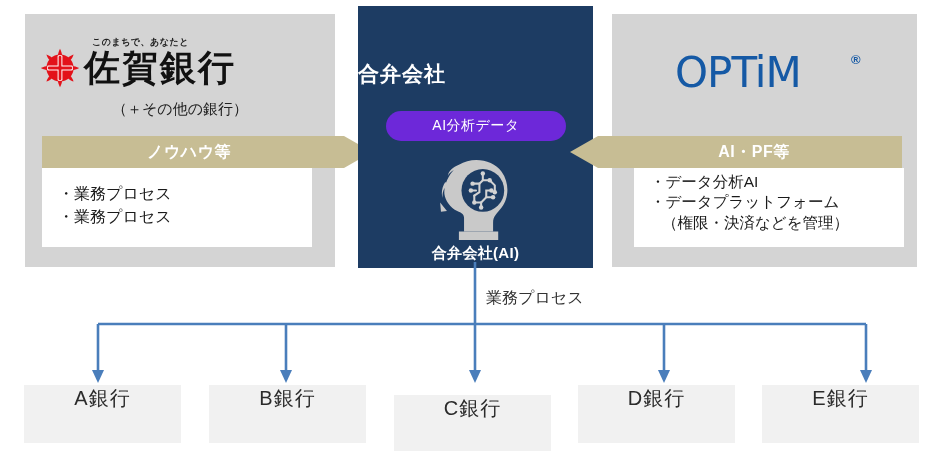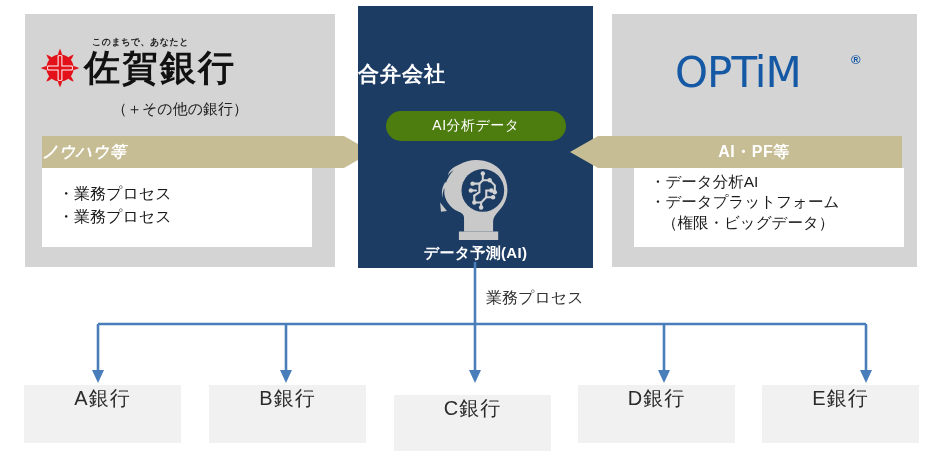--- a/index.html
+++ b/index.html
@@ -31,21 +31,21 @@
   #jv-title{
     position:absolute;left:0;top:22px;width:100%;
     text-align:left;
     color:#ffffff;
     font-size:21px;font-weight:bold;
     letter-spacing:1px;
     margin-top:32px;
   }
   #ai-pill{
     position:absolute;left:28px;top:105px;width:180px;height:30px;
-    background:#4d7c0f;
+    background:#6d28d9;
     border-radius:16px;
     color:#ffffff;
     font-size:14px;
     display:flex;align-items:center;justify-content:center;
     letter-spacing:.5px;
   }
   #head-icon{
     position:absolute;left:50%;top:152px;
     transform:translateX(-50%);
     width:86px;height:82px;
@@ -101,24 +101,24 @@
   .band{
     position:absolute;height:32px;
     background:#c7bd94;
     color:#ffffff;
     font-size:16px;font-weight:bold;
     display:flex;align-items:center;
     letter-spacing:.5px;
   }
   #band-left{
     left:42px;top:136px;width:330px;
+    justify-content:center;
     padding-right:36px;
     box-sizing:border-box;
     clip-path:polygon(0 0, calc(100% - 28px) 0, 100% 50%, calc(100% - 28px) 100%, 0 100%);
-    font-style:italic;
   }
   #band-right{
     left:570px;top:136px;width:332px;
     justify-content:center;
     padding-left:36px;
     box-sizing:border-box;
     clip-path:polygon(28px 0, 100% 0, 100% 100%, 28px 100%, 0 50%);
   }
 
   
@@ -226,38 +226,38 @@
         <circle cx="58" cy="18" r="2.6"></circle>
         <circle cx="72" cy="40" r="2.6"></circle>
         <circle cx="48" cy="52" r="2.6"></circle>
         <circle cx="70" cy="46" r="2.6"></circle>
         <circle cx="68" cy="38" r="2.6"></circle>
         <circle cx="56" cy="58" r="2.6"></circle>
         <circle cx="44" cy="38" r="2.6"></circle>
       </g>
     </svg>
 
-    <div id="ai-caption">データ予測(AI)</div>
+    <div id="ai-caption">合弁会社(AI)</div>
   </div>
 
   <div class="gray-panel" id="panel-right"></div>
 
   <div id="optim-logo">
     <span>OPTiM</span>
   </div>
   <div id="optim-reg">®</div>
 
   <div class="band" id="band-right">
     <span>AI・PF等</span>
   </div>
 
   <div class="card" id="card-right">
     <div>・データ分析AI</div>
     <div>・データプラットフォーム</div>
-    <div class="sub">（権限・ビッグデータ）</div>
+    <div class="sub">（権限・決済などを管理）</div>
   </div>
 
   <svg id="connector" viewBox="0 0 940 130">
     <g stroke="#4a7ebb" stroke-width="2.6" fill="none">
       <path d="M475 0 L475 62"></path>
       <path d="M98 62 L866 62"></path>
       <path d="M98 62 L98 110"></path>
       <path d="M286 62 L286 110"></path>
       <path d="M475 62 L475 110"></path>
       <path d="M664 62 L664 110"></path>

